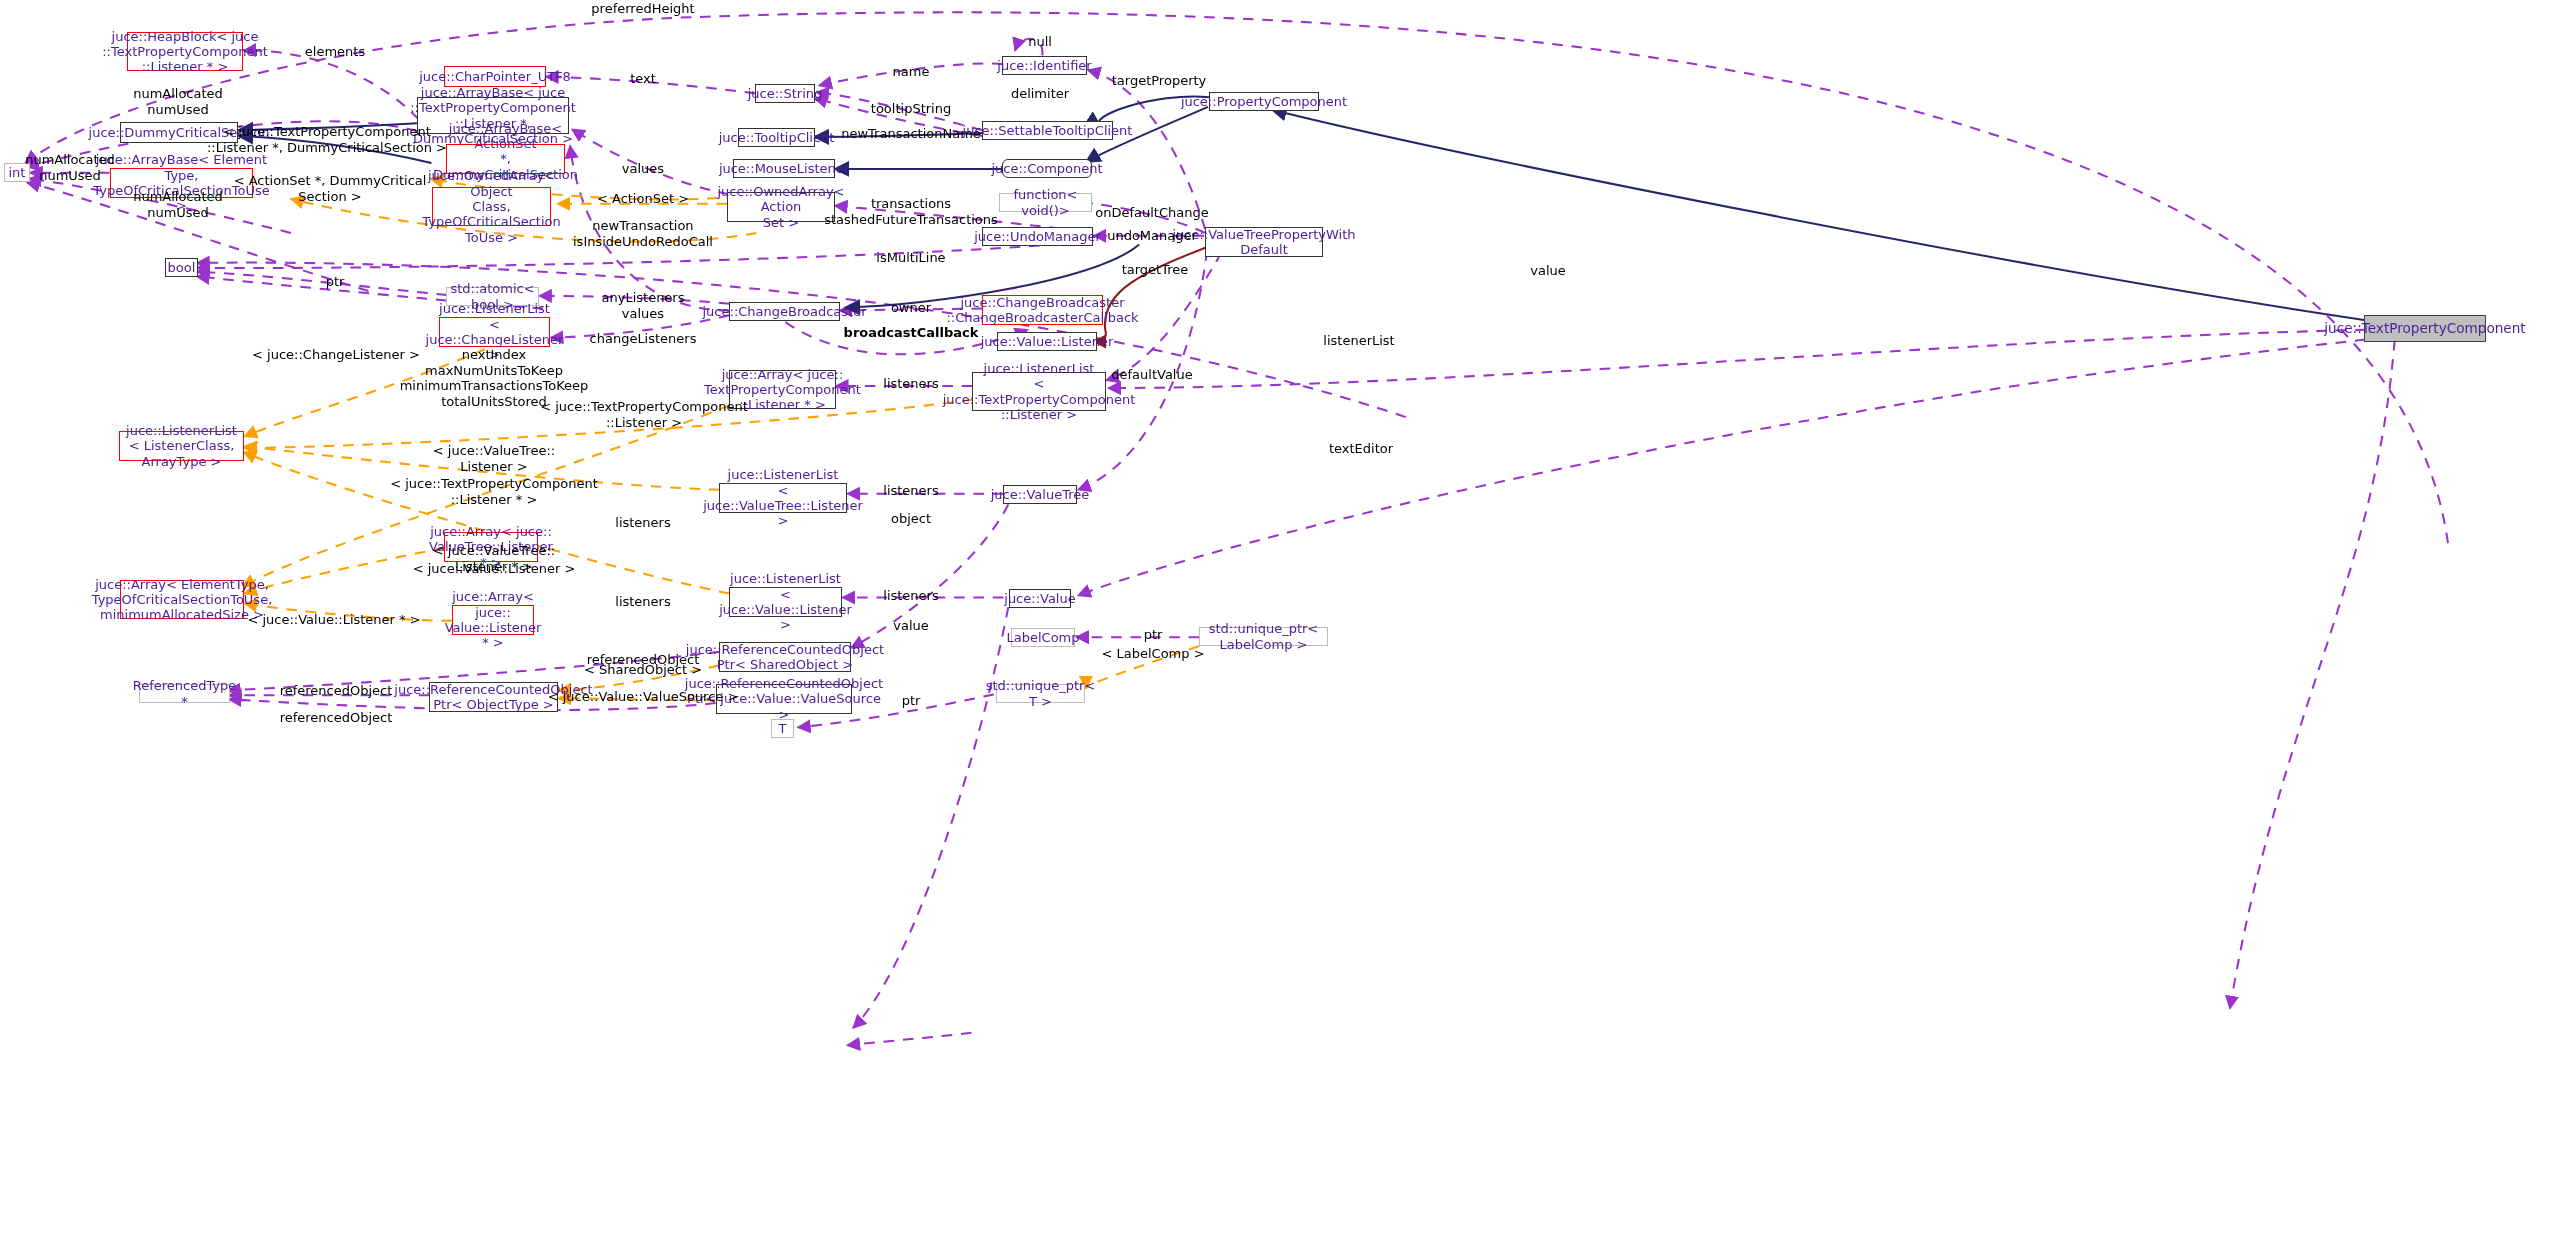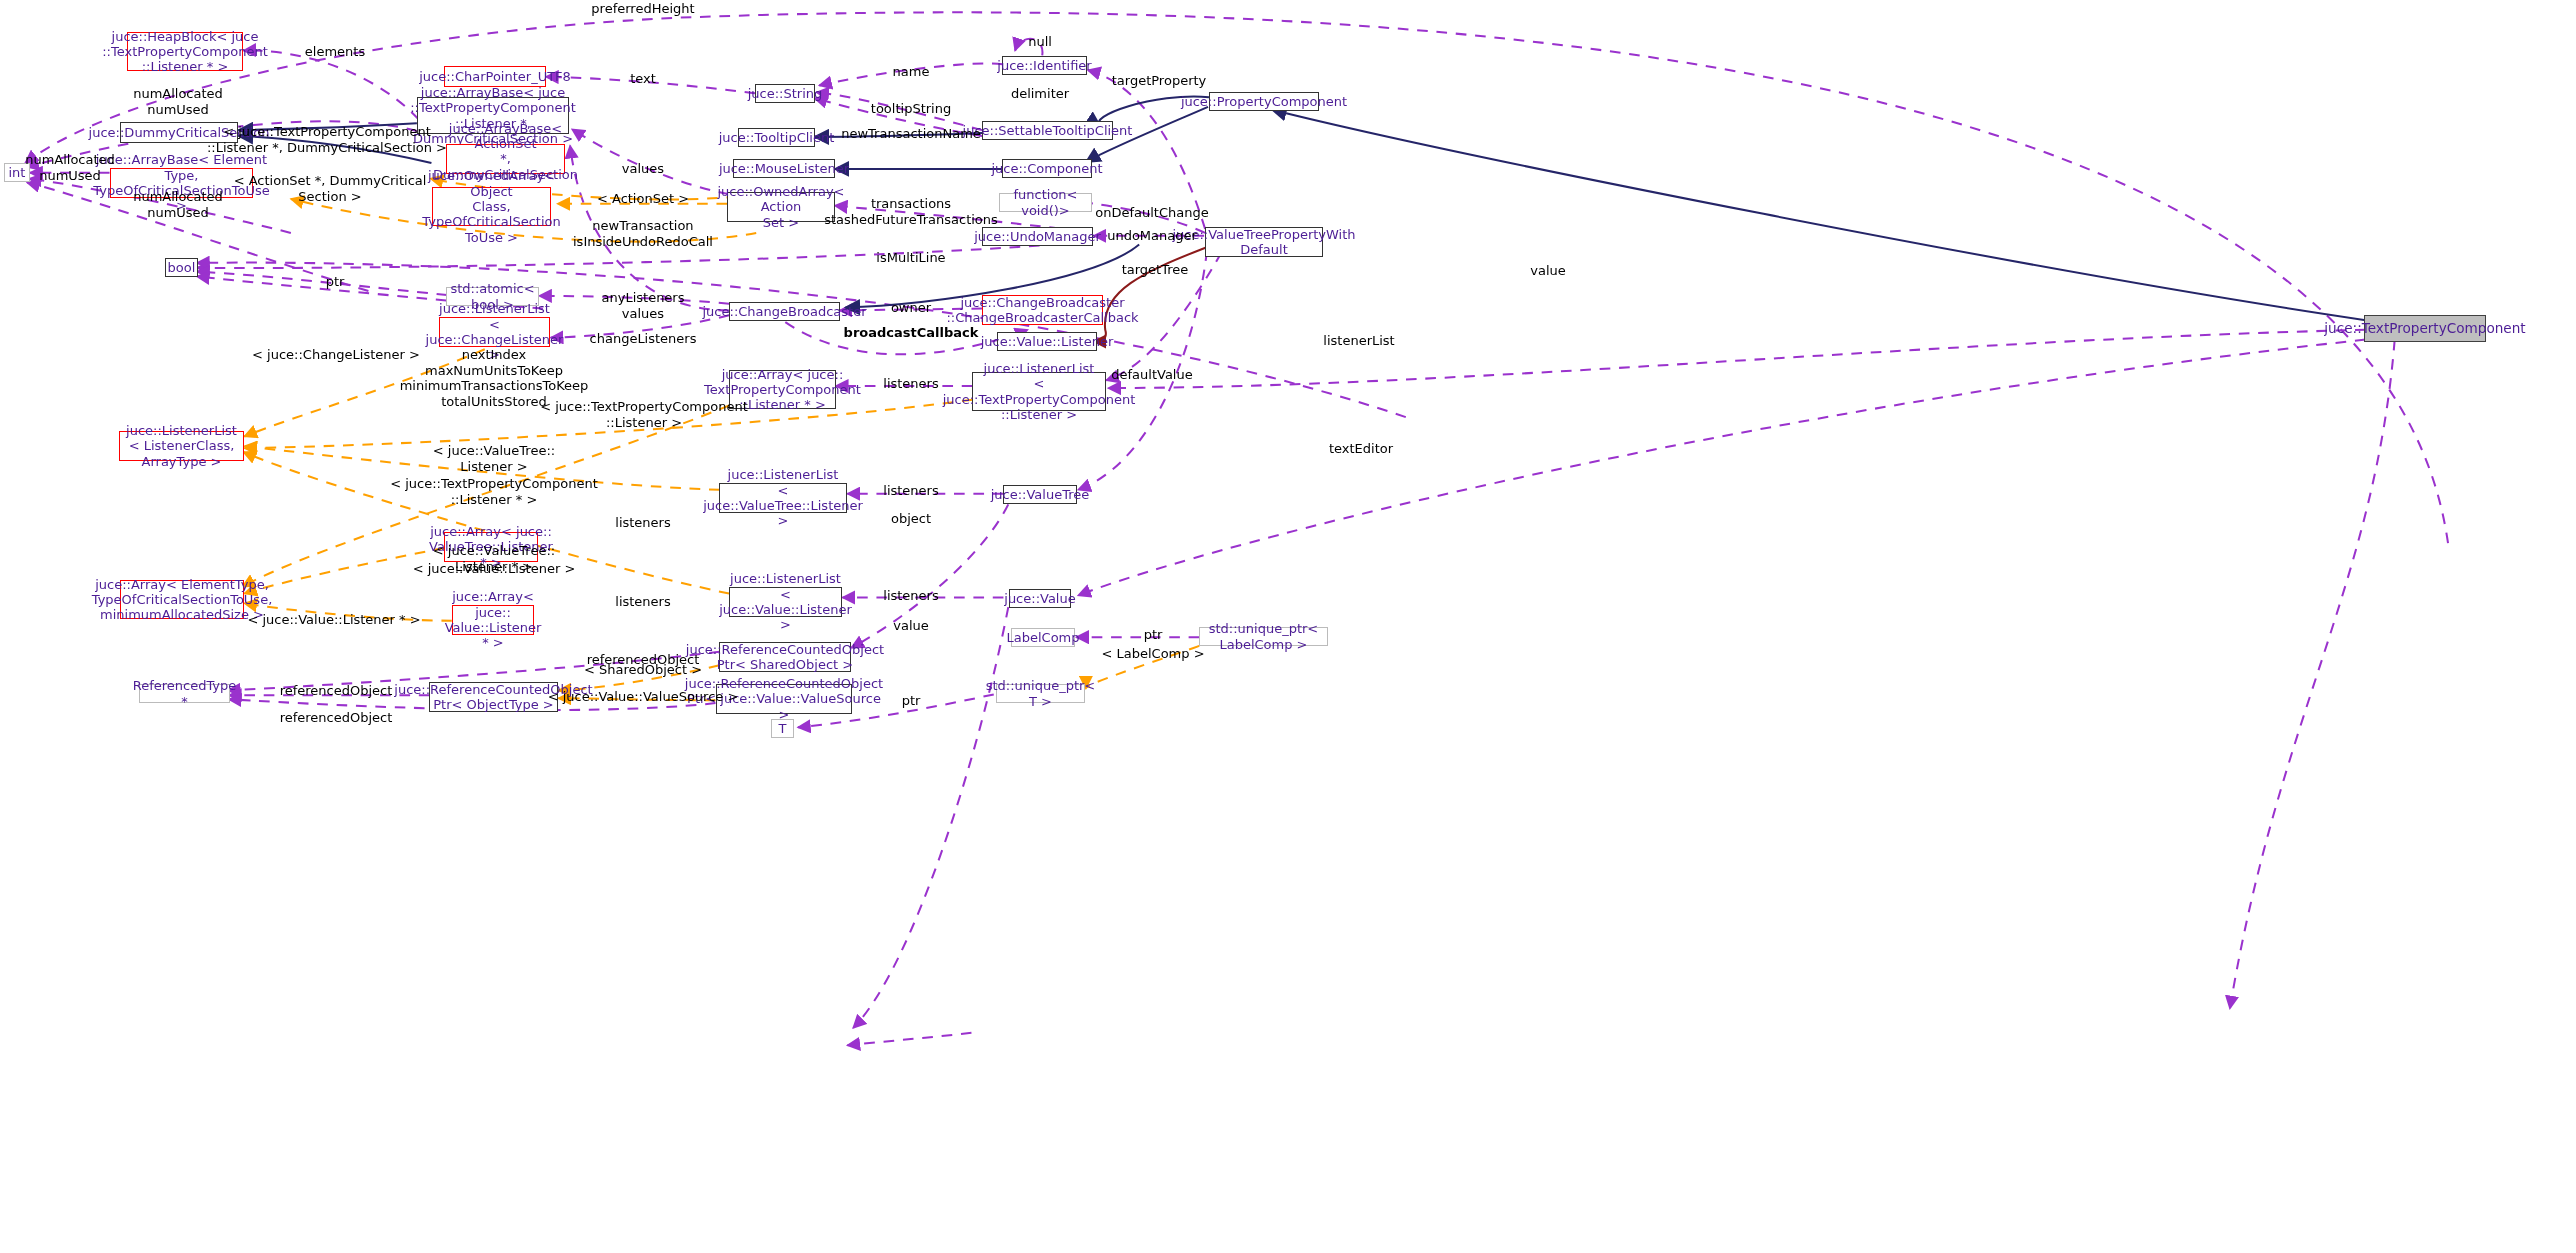--- a/index.html
+++ b/index.html
@@ -261,21 +261,21 @@
     </div>
 <div class="node b-grey fs13" style="left:771px;  top:719px; width:23px;  height:19.4px;">
       <span>T</span>
     </div>
 <div class="node b-dark fs13" style="left:1002px; top:56px;  width:85px;  height:19.4px;">
       <span>juce::Identifier</span>
     </div>
 <div class="node b-dark fs13" style="left:982px; top:121px; width:131px; height:19.4px;">
       <span>juce::SettableTooltipClient</span>
     </div>
-<div class="node b-dark fs13" style="left:1002px; top:159px; width:90px;  height:19.4px;">
+<div class="node b-dark fs13" style="left:1002px; top:159px; width:90px;  height:19.4px;border-radius:6px;">
       <span>juce::Component</span>
     </div>
 <div class="node b-grey fs13" style="left:999px; top:193px; width:93px;  height:19.4px;">
       <span>function&lt; void()&gt;</span>
     </div>
 <div class="node b-dark fs13" style="left:982px; top:227px; width:111px; height:19.4px;">
       <span>juce::UndoManager</span>
     </div>
 <div class="node b-red fs13" style="left:982px; top:295px; width:121px; height:30px;">
       <span>juce::ChangeBroadcaster<br>::ChangeBroadcasterCallback</span>

